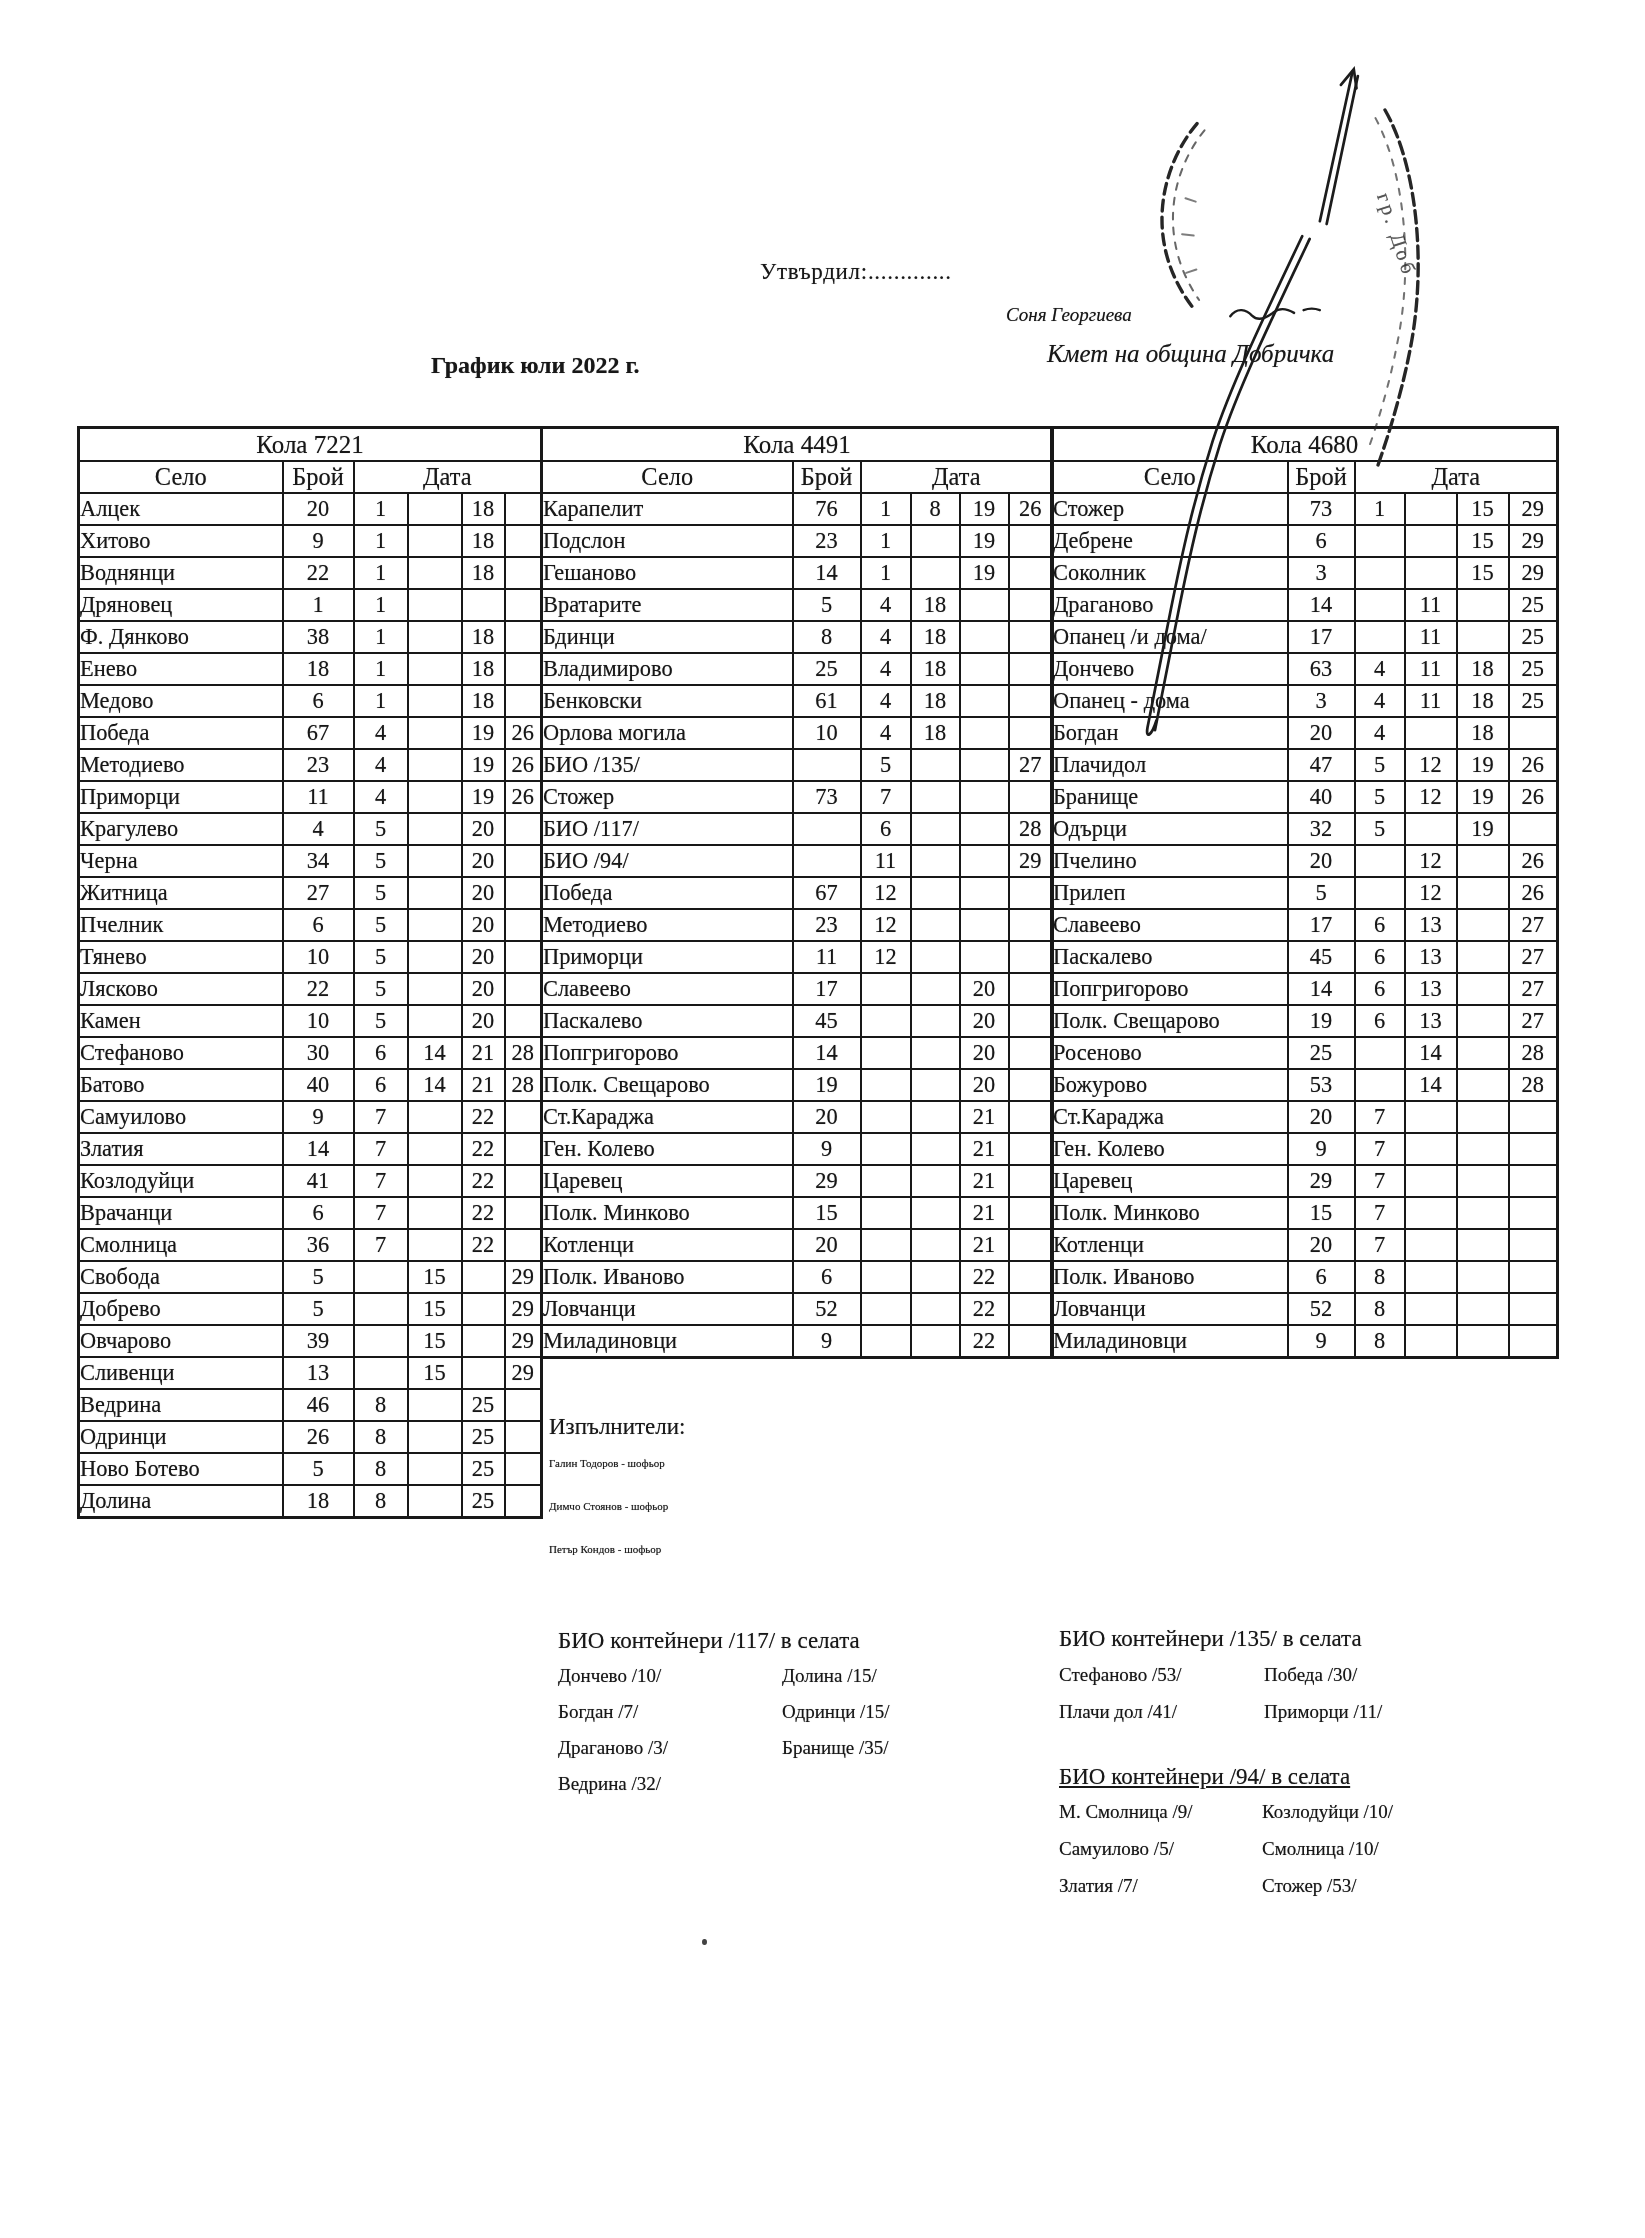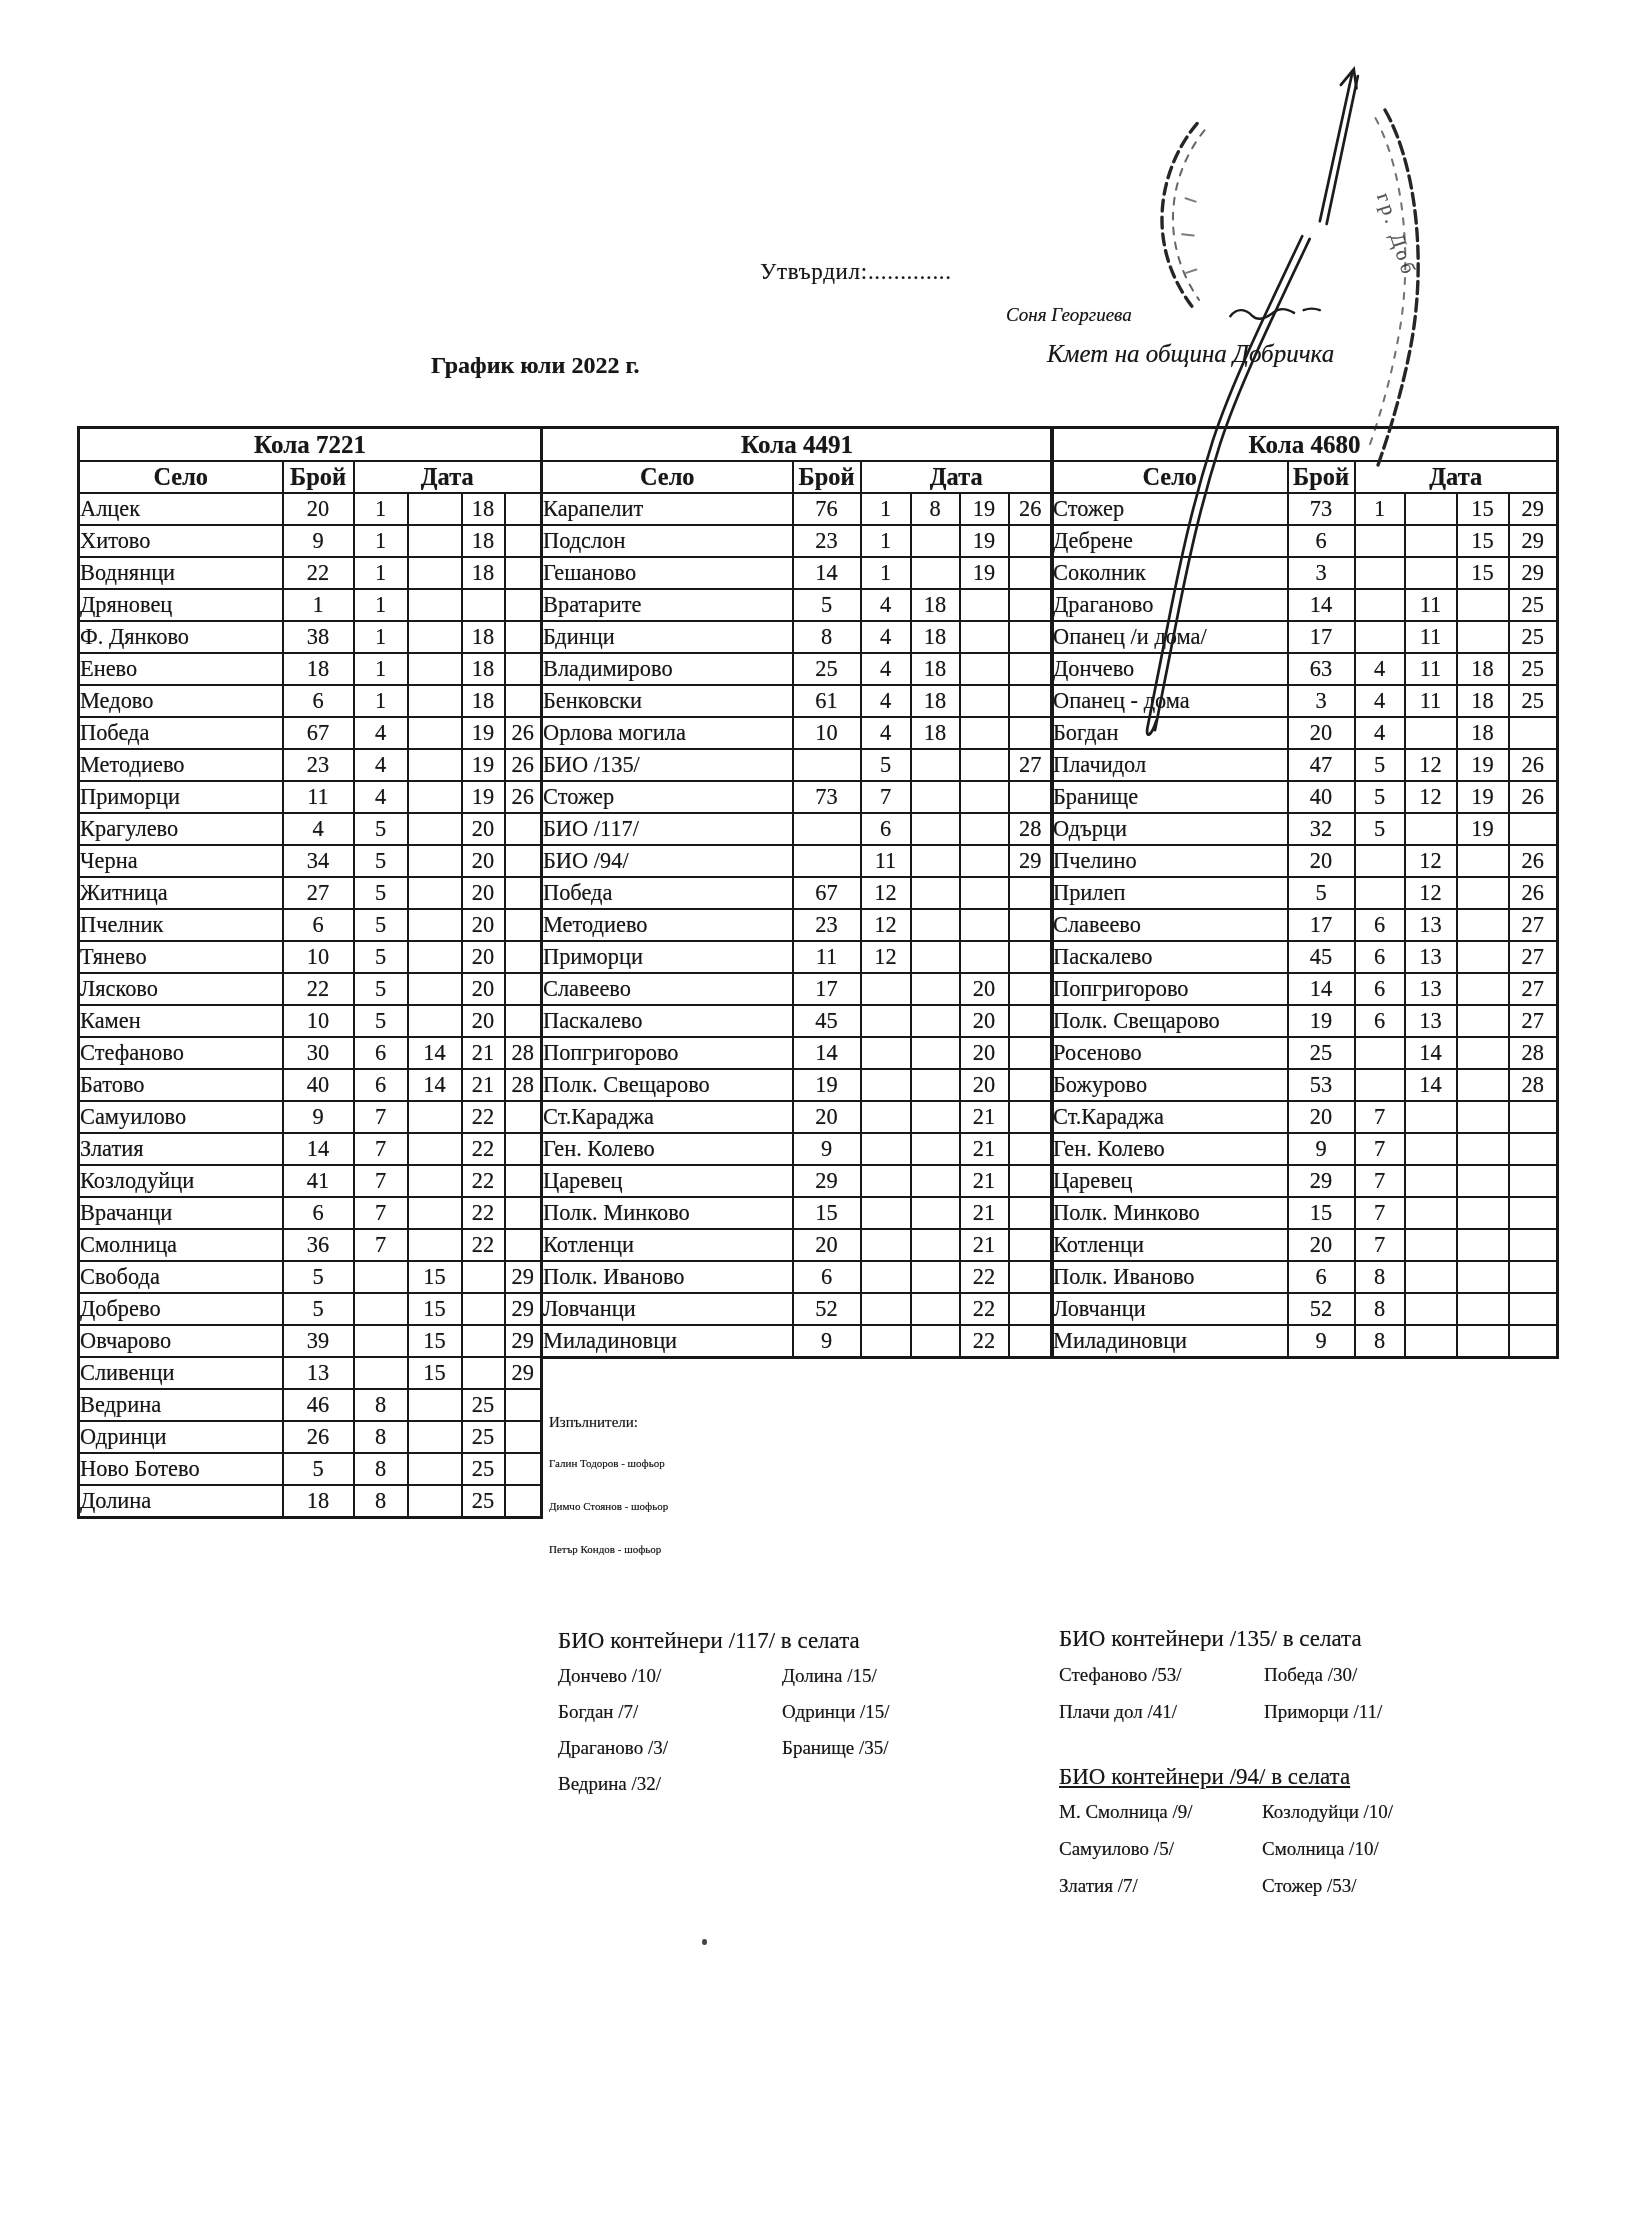--- a/index.html
+++ b/index.html
@@ -11,28 +11,28 @@
   .abs{position:absolute;}
   
   .approved{font-size:23px;letter-spacing:0.7px;}
   .approver-name{font-size:19px;font-style:italic;}
   .approver-title{font-size:25px;font-style:italic;}
   .doc-title{font-size:24px;font-weight:700;}
   
   table.sched{position:absolute;border-collapse:collapse;table-layout:fixed;}
   table.sched th,table.sched td{border:2px solid #181818;padding:0;overflow:hidden;white-space:nowrap;}
   table.sched{border:3.4px solid #181818;}
-  table.sched thead th{font-weight:700;text-align:center;}
+  table.sched thead th{font-weight:400;text-align:center;}
   .car-row th{font-size:25px;height:31px;border-bottom:2.7px solid #181818;}
   .colhead-row th{font-size:24.4px;height:30px;border-bottom:2.7px solid #181818;}
   table.sched tbody tr{height:32px;}
   td.v{font-size:22.4px;text-align:left;padding-left:6.1px;}
   td.n{font-size:22.4px;text-align:center;}
   
-  .exec-heading,.exec-name{font-size:15px;}
+  .exec-heading,.exec-name{font-size:23px;}
   .exec-list div{height:43px;}
   .bio-heading{font-size:23px;}
   .bio-col div{font-size:19px;}
   .bio-col-117 div{height:36px;}
   .bio-col-135 div{height:37px;}
   .bio-col-94 div{height:37px;}
   .artifact-dot{width:4.8px;height:6.1px;background:#222;border-radius:50%;opacity:.85;}
   svg text{font-family:"Liberation Serif","DejaVu Serif",serif;}
 </style>
 </head>

